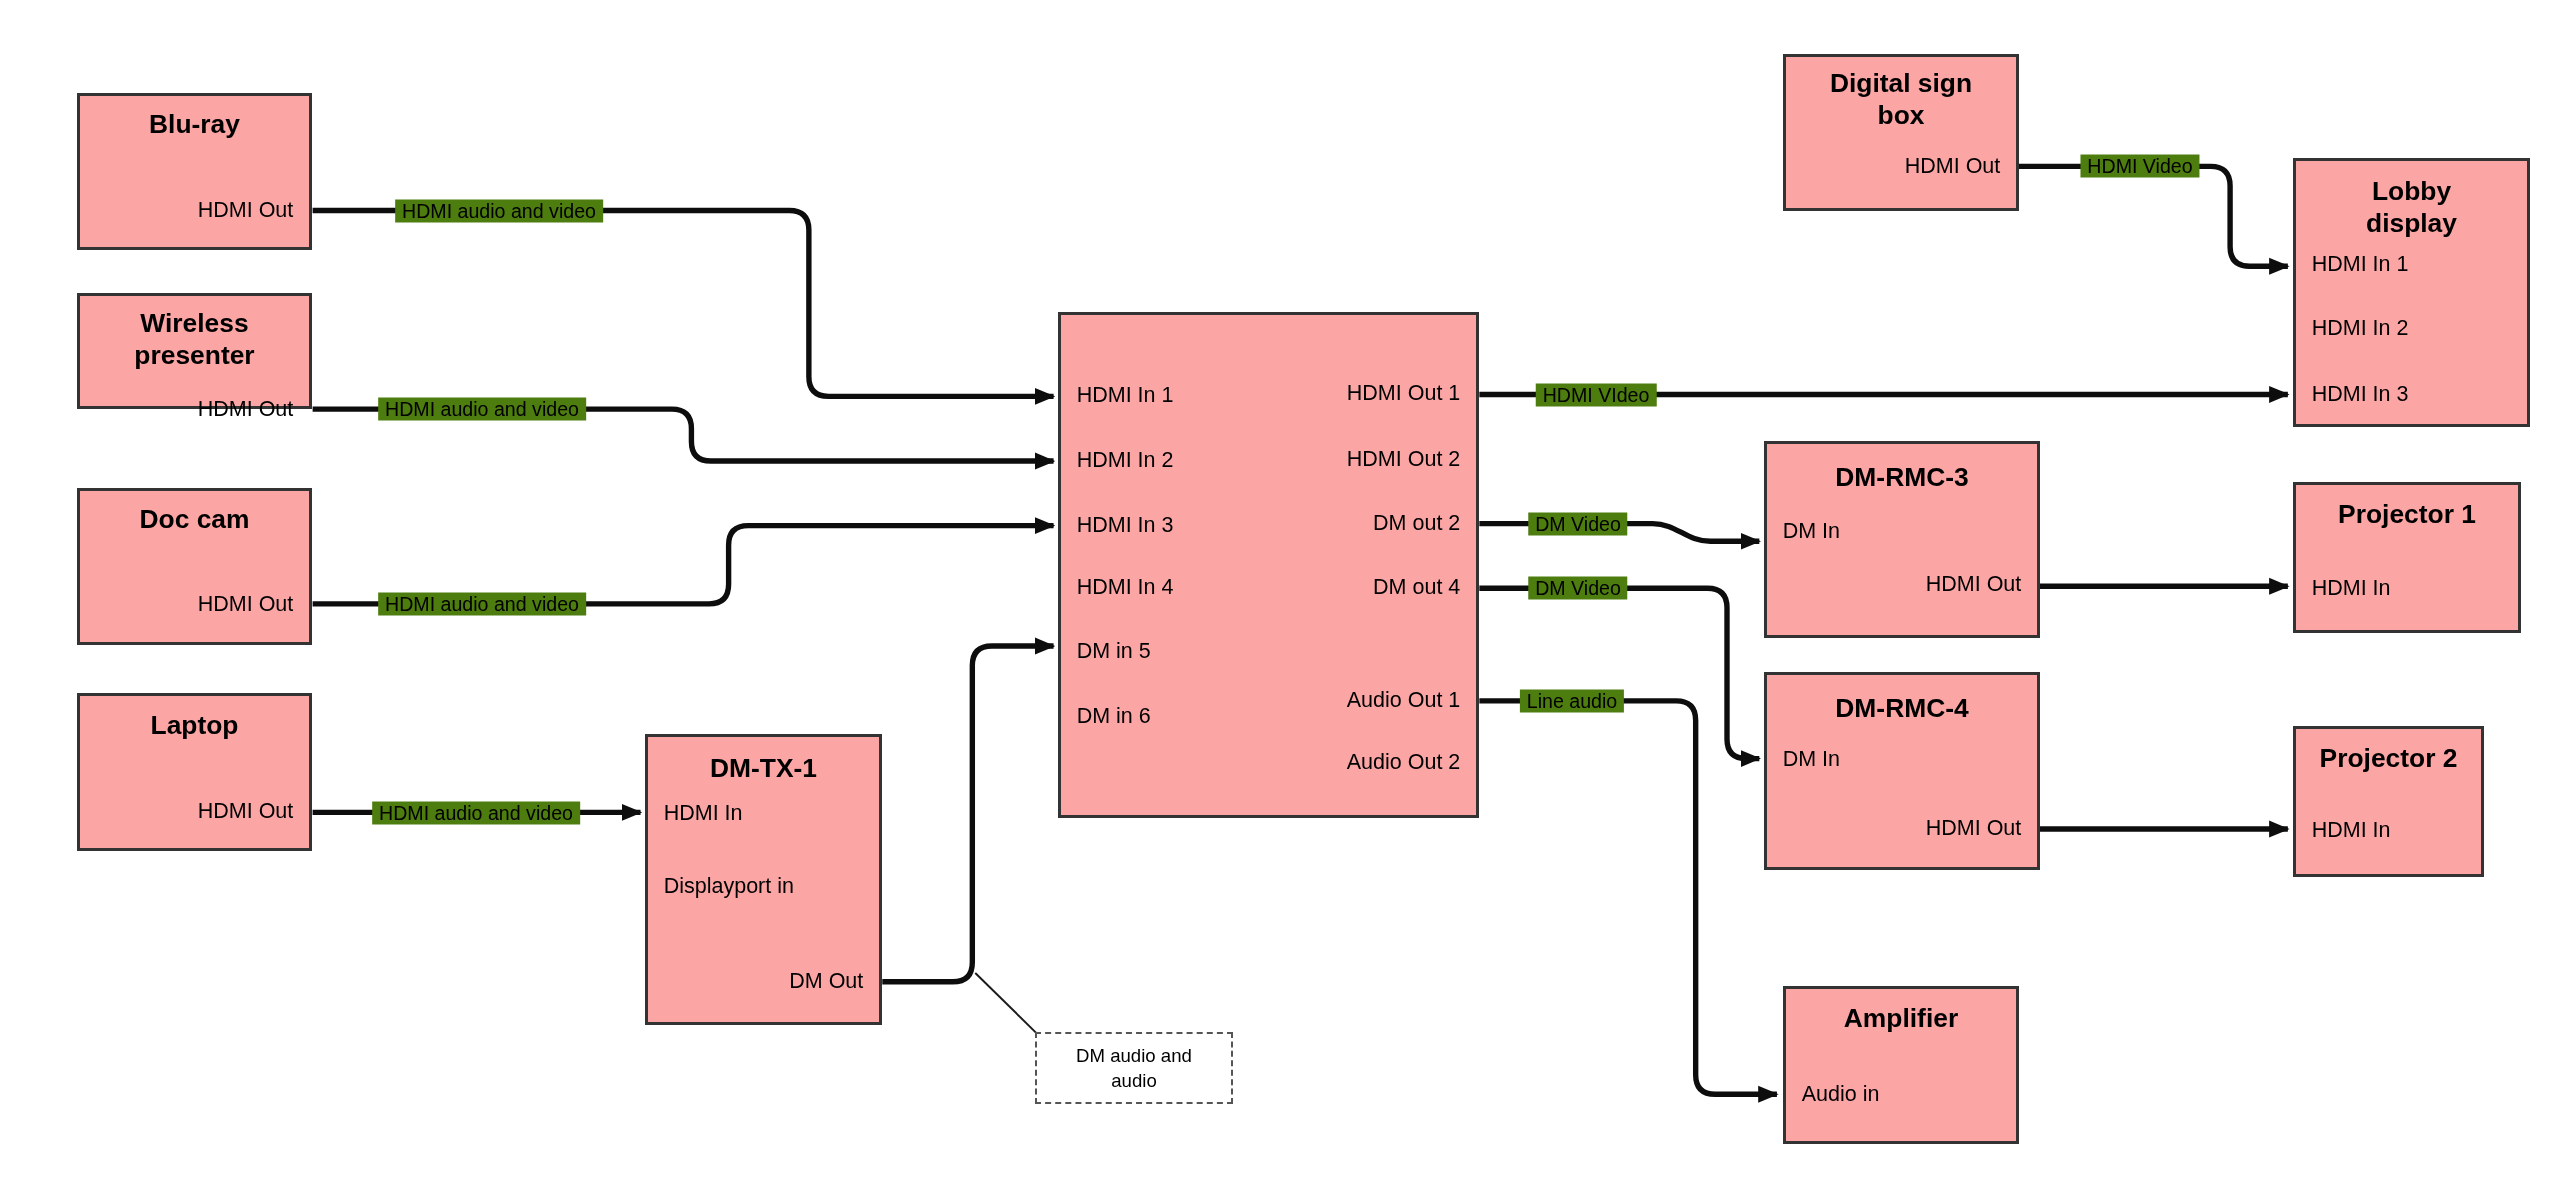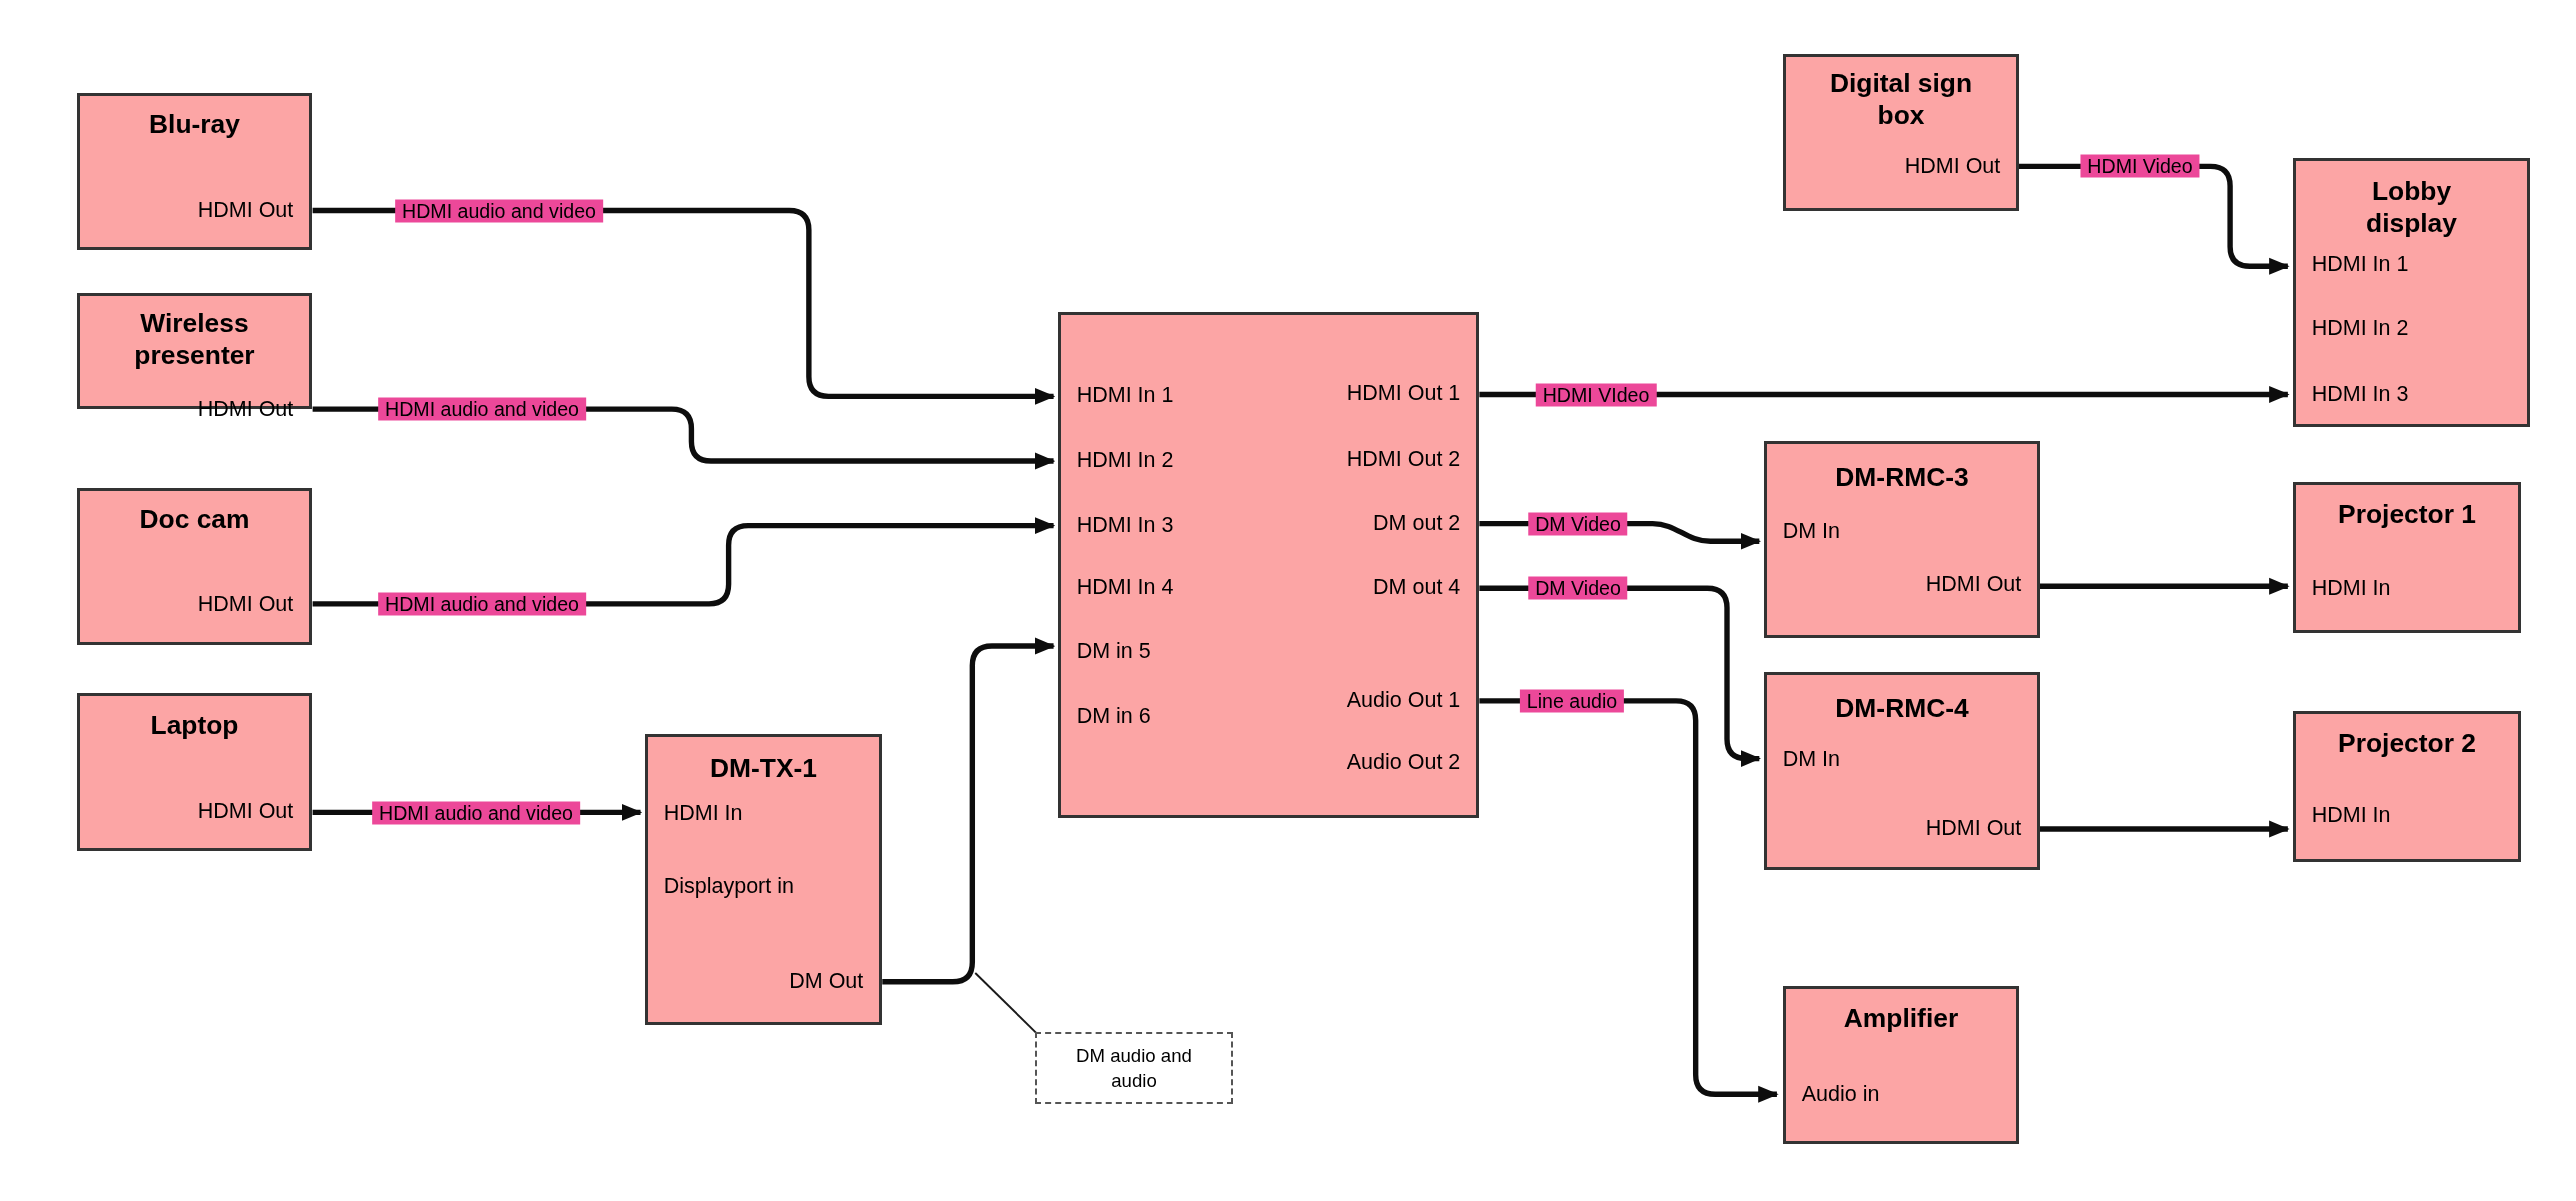--- a/index.html
+++ b/index.html
@@ -9,21 +9,21 @@
   }
   .edges{position:absolute;left:0;top:0;width:2576px;height:1201px;}
   .edge{fill:none;stroke:#0d0d0d;stroke-width:5.5;stroke-linecap:butt;}
   .leader{fill:none;stroke:#1a1a1a;stroke-width:2;}
   .node{position:absolute;border:3.9px solid #333;background:#fca5a5;box-sizing:border-box;}
   .title{position:absolute;left:0;right:0;text-align:center;font-weight:bold;
          font-size:26.4px;line-height:1.22;white-space:nowrap;}
   .port{position:absolute;font-size:21.5px;transform:translateY(-50%);white-space:nowrap;}
   .port-l{left:15.7px;}
   .port-r{right:15.7px;}
-  .elabel{position:absolute;transform:translate(-50%,-50%);background:#ec4899;
+  .elabel{position:absolute;transform:translate(-50%,-50%);background:#4d7c0f;
           padding:0 6.9px;font-size:19.6px;white-space:nowrap;}
   .note{position:absolute;border:2px dashed #555;background:#fff;box-sizing:border-box;
         display:flex;flex-direction:column;justify-content:center;text-align:center;
         font-size:18.6px;line-height:1.35;}
 </style>
 </head>
 <body>
 
 <div class="canvas">
 
@@ -135,21 +135,21 @@
     <div class="port port-r" style="top:153px;">HDMI Out</div>
   </div>
 
   <div class="node" style="left:2293px;top:482px;width:228px;height:151px;">
     <div class="title" style="top:12.7px;">
       <div>Projector 1</div>
     </div>
     <div class="port port-l" style="top:103px;">HDMI In</div>
   </div>
 
-  <div class="node" style="left:2293px;top:711px;width:228px;height:151px;padding-left:36px;">
+  <div class="node" style="left:2293px;top:726px;width:191px;height:151px;padding-left:36px;">
     <div class="title" style="top:12.7px;">
       <div>Projector 2</div>
     </div>
     <div class="port port-l" style="top:101px;">HDMI In</div>
   </div>
 
   <div class="node" style="left:1783px;top:986px;width:236px;height:158px;">
     <div class="title" style="top:12.7px;">
       <div>Amplifier</div>
     </div>

